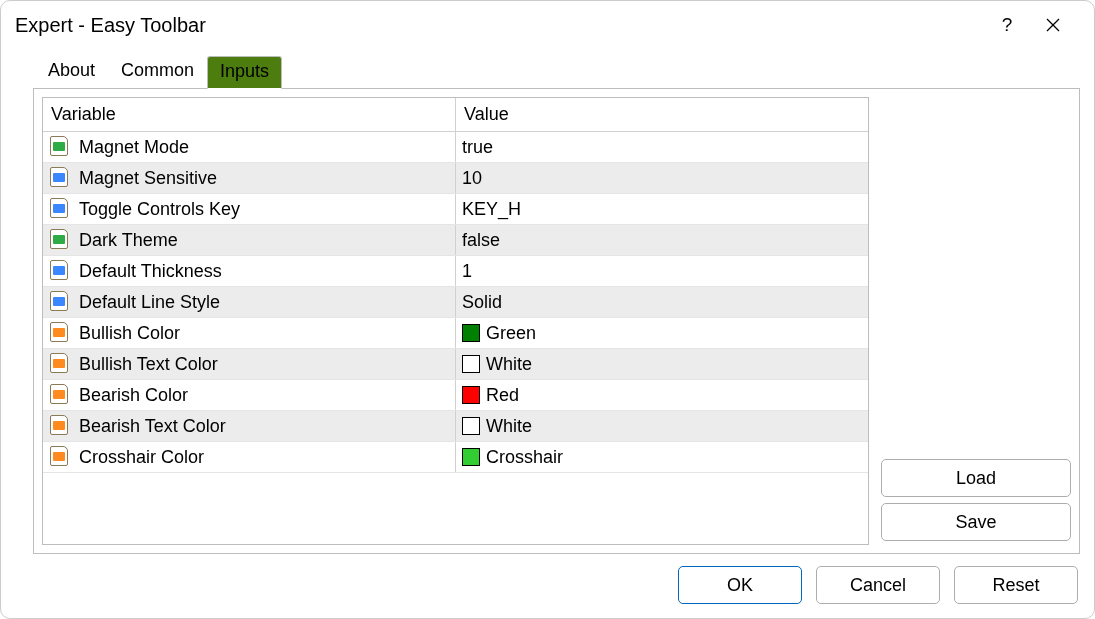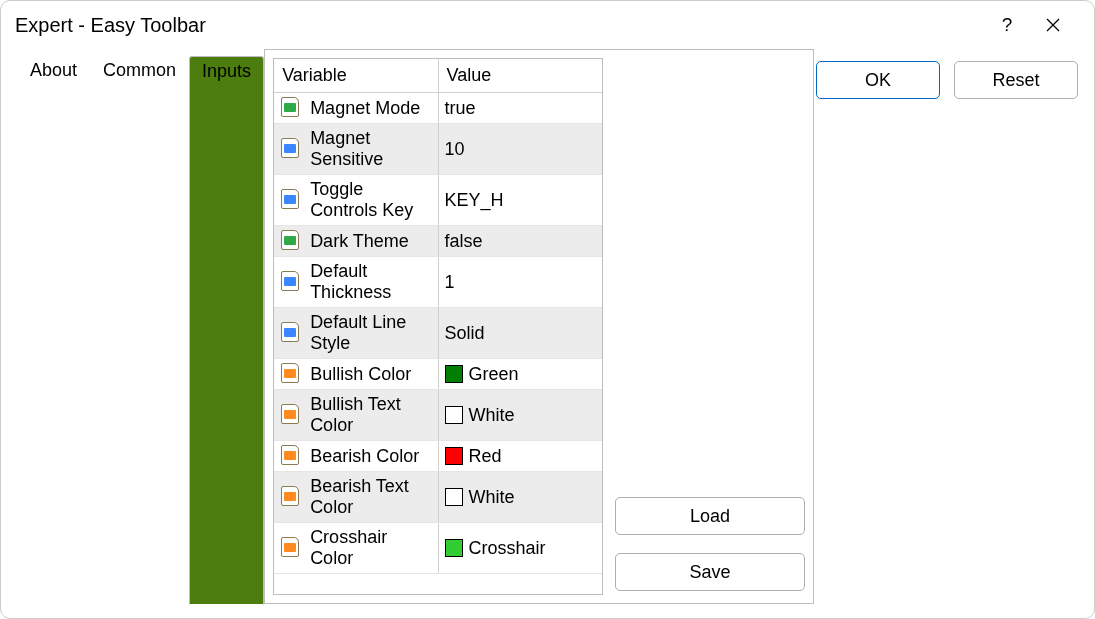--- a/index.html
+++ b/index.html
@@ -34,23 +34,23 @@
     width: 46px; height: 32px;
     display: flex; align-items: center; justify-content: center;
     font-size: 19px;
     color: #000;
     cursor: pointer;
   }
   .sysbtn.close svg { width: 14px; height: 14px; }
   .sysbtn.help { font-weight: normal; }
   .client {
     flex: 1;
-    padding: 0 14px 14px 14px;
-    display: flex;
-    flex-direction: row;
+    padding: 0 14px 14px 32px;
+    display: flex;
+    flex-direction: column;
   }
   .tabbar {
     display: flex;
     margin-top: 6px;
     padding-left: 2px;
   }
   .tab {
     padding: 4px 12px 6px 12px;
     border: 1px solid transparent;
     border-bottom: none;
@@ -172,21 +172,21 @@
   .swatch {
     width: 18px; height: 18px;
     border: 1px solid #000;
     box-sizing: border-box;
   }
   .sidebtns {
     width: 190px;
     display: flex;
     flex-direction: column;
     justify-content: flex-end;
-    gap: 18px;
+    gap: 6px;
     padding-bottom: 4px;
   }
   .btn {
     height: 38px;
     border: 1px solid #adadad;
     border-radius: 5px;
     background: #fff;
     font-size: 18px;
     cursor: pointer;
     display: flex; align-items: center; justify-content: center;
@@ -410,16 +410,17 @@
       </div>
 
       <div class="sidebtns">
         <div class="btn">Load</div>
         <div class="btn">Save</div>
       </div>
     </div>
 
     <div class="bottombar">
       <div class="btn primary">OK</div>
+      <div class="btn">Cancel</div>
       <div class="btn">Reset</div>
     </div>
   </div>
 </div>
 
 </body></html>

